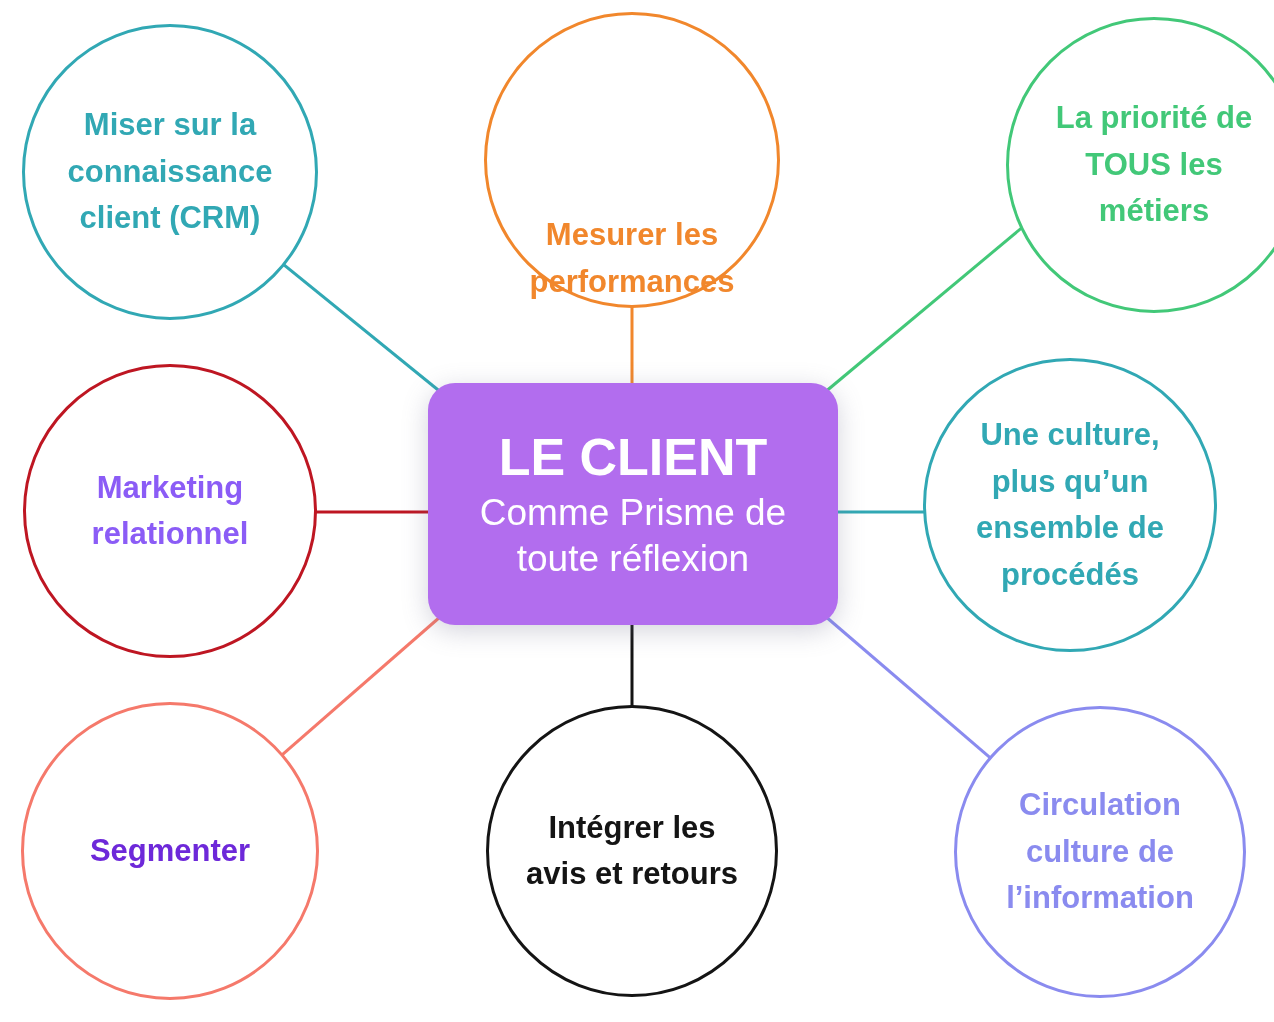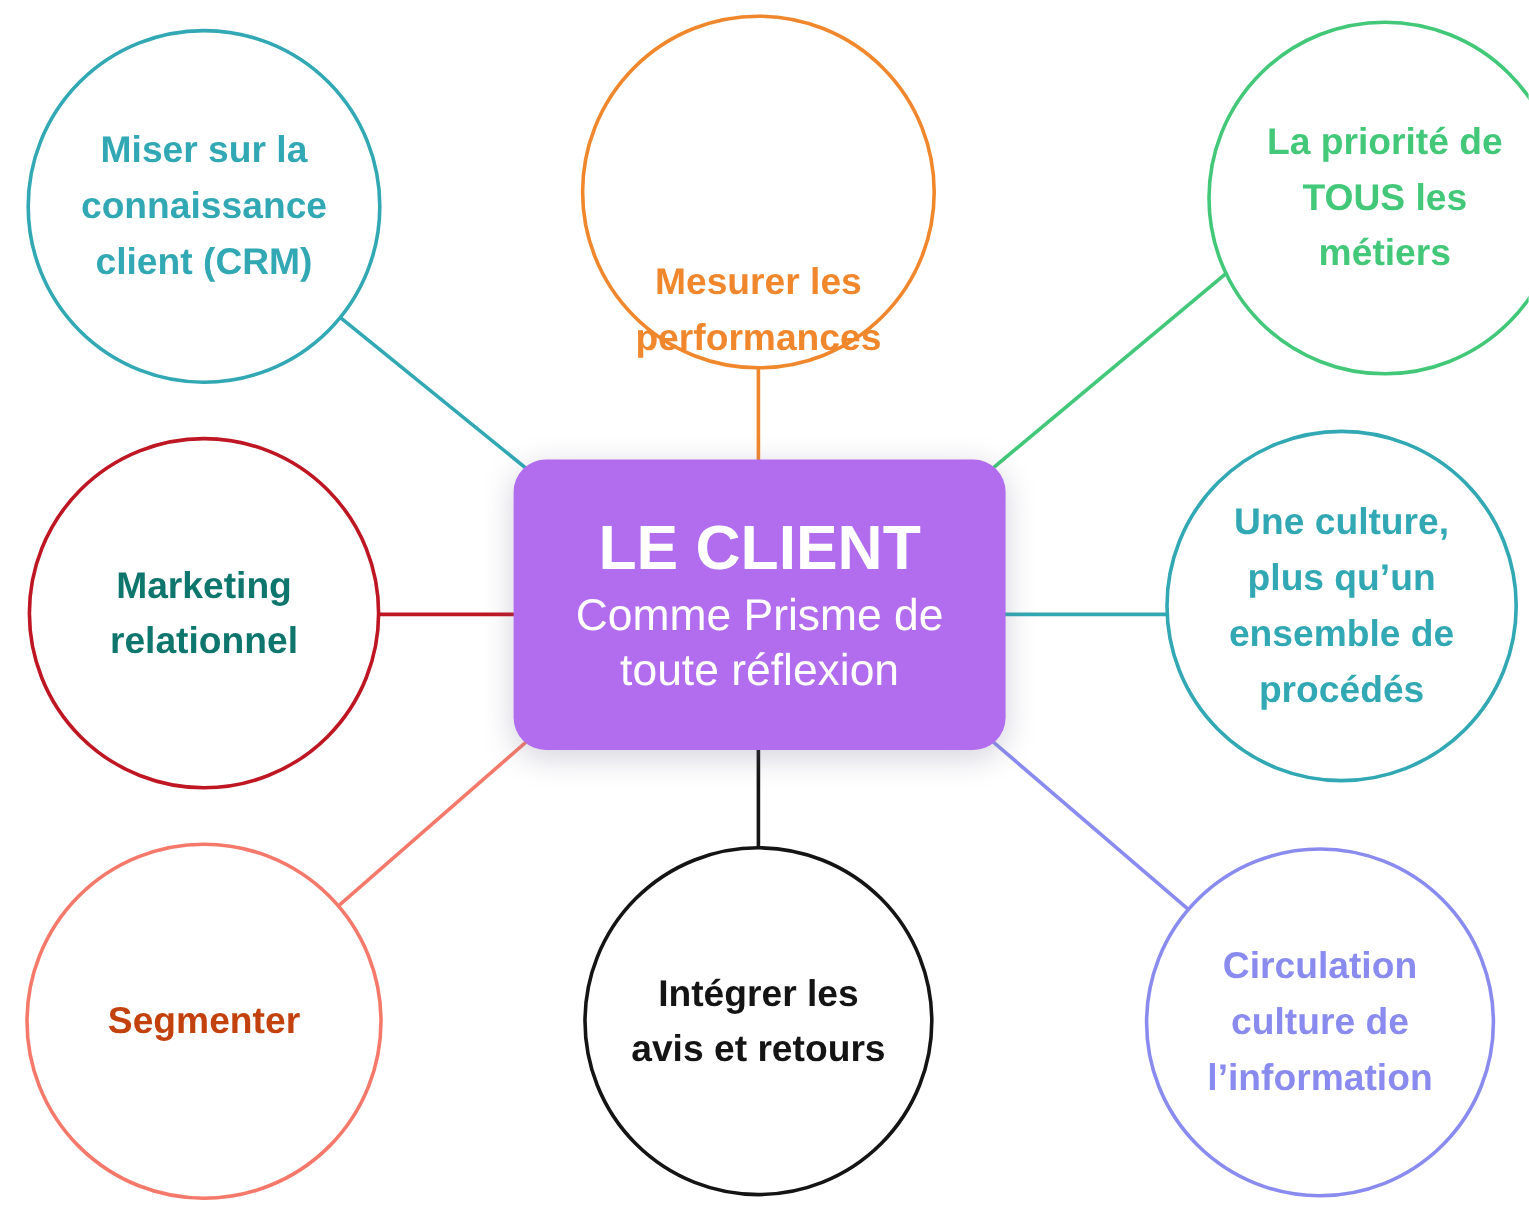--- a/index.html
+++ b/index.html
@@ -37,21 +37,21 @@
     font-size: 31px;
     font-weight: 700;
     line-height: 1.5;
     white-space: pre-line;
   }
   
   .n0 { left: 22px;  top: 24px;  width: 296px; height: 296px; }
   .n1 { left: 484px; top: 12px;  width: 296px; height: 296px; align-items: flex-end; }
   .n2 { left: 1006px; top: 17px;  width: 296px; height: 296px; text-align: center; }
   .n3 { left: 23px;  top: 364px; width: 294px; height: 294px; }
-  .n4 { left: 971px; top: 358px; width: 294px; height: 294px; }
+  .n4 { left: 923px; top: 358px; width: 294px; height: 294px; }
   .n5 { left: 21px;  top: 702px; width: 298px; height: 298px; }
   .n6 { left: 486px; top: 705px; width: 292px; height: 292px; }
   .n7 { left: 954px; top: 706px; width: 292px; height: 292px; }
 
   .center-box {
     position: absolute;
     left: 428px;
     top: 383px;
     width: 410px;
     height: 242px;
@@ -104,33 +104,33 @@
     <span class="node-label">Mesurer les
 performances</span>
   </div>
 
   <div class="node n2" style="border-color: rgb(66, 200, 120); color: rgb(66, 200, 120);">
     <span class="node-label">La priorité de
 TOUS les
 métiers</span>
   </div>
 
-  <div class="node n3" style="border-color: rgb(190, 22, 34); color: #0f766e;">
+  <div class="node n3" style="border-color: rgb(190, 22, 34); color: #8b5cf6;">
     <span class="node-label">Marketing
 relationnel</span>
   </div>
 
   <div class="node n4" style="border-color: rgb(49, 168, 180); color: rgb(49, 168, 180);">
     <span class="node-label">Une culture,
 plus qu’un
 ensemble de
 procédés</span>
   </div>
 
-  <div class="node n5" style="border-color: rgb(245, 121, 107); color: #c2410c;">
+  <div class="node n5" style="border-color: rgb(245, 121, 107); color: #6d28d9;">
     <span class="node-label">Segmenter</span>
   </div>
 
   <div class="node n6" style="border-color: rgb(20, 20, 20); color: rgb(20, 20, 20);">
     <span class="node-label">Intégrer les
 avis et retours</span>
   </div>
 
   <div class="node n7" style="border-color: rgb(138, 139, 239); color: rgb(138, 139, 239);">
     <span class="node-label">Circulation

